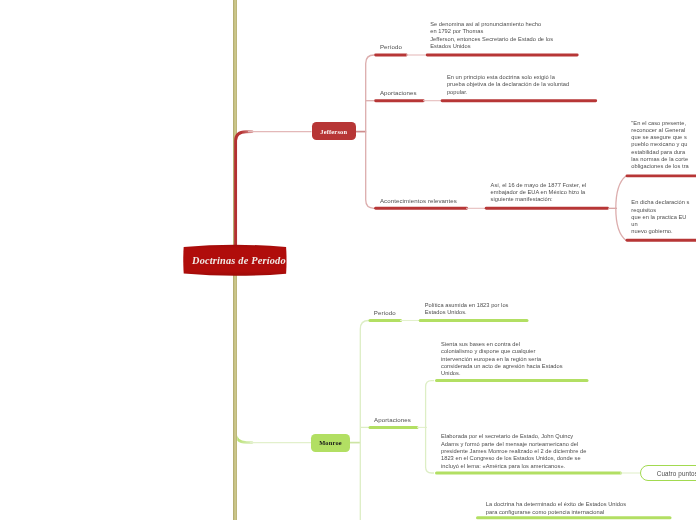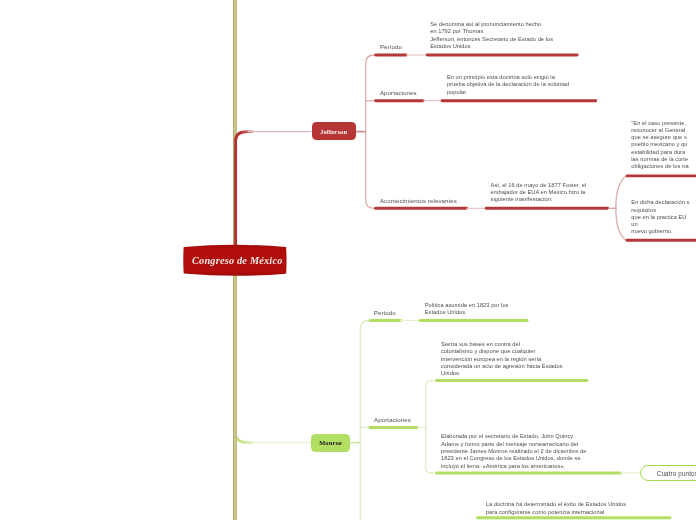--- a/index.html
+++ b/index.html
@@ -101,21 +101,21 @@
   <path d="M 434 380.6 L 431.6 380.6 Q 425.6 380.6 425.6 386.6 L 425.6 467.0 Q 425.6 473.0 431.6 473.0 L 434 473.0" fill="none" stroke="#ddeec5" stroke-width="1.3"></path>
   <path d="M 436.5 380.6 L 587.0 380.6" stroke="#b2df63" stroke-width="3" stroke-linecap="round" fill="none"></path>
   <path d="M 436.5 473.0 L 620.5 473.0" stroke="#b2df63" stroke-width="3" stroke-linecap="round" fill="none"></path>
   <path d="M 620 473.0 L 641 473.0" stroke="#e2f0cc" stroke-width="1.1" fill="none"></path>
 
   <path d="M 477.5 517.8 L 670.0 517.8" stroke="#b2df63" stroke-width="3" stroke-linecap="round" fill="none"></path>
 
   <path d="M 183.7 247.0 Q 235.0 242.6 286.1 247.0 Q 287.0 260.4 286.1 273.7 Q 235.0 278.0 183.7 273.6 Q 182.8 260.3 183.7 247.0 Z" fill="url(#rootg)"></path>
 </svg>
 
-<div class="rootlbl" style="left:192px;top:254.5px;">Congreso de México</div>
+<div class="rootlbl" style="left:192px;top:254.5px;">Doctrinas de Período</div>
 
 <div class="pill red" style="left:311.5px;top:122.4px;width:44.5px;height:17.8px;">
   <span>Jefferson</span>
 </div>
 
 <div class="pill green" style="left:311px;top:433.6px;width:39px;height:18px;">
   <span>Monroe</span>
 </div>
 
 <div class="outline" style="left:640.4px;top:465.3px;width:74px;height:15.8px;">

